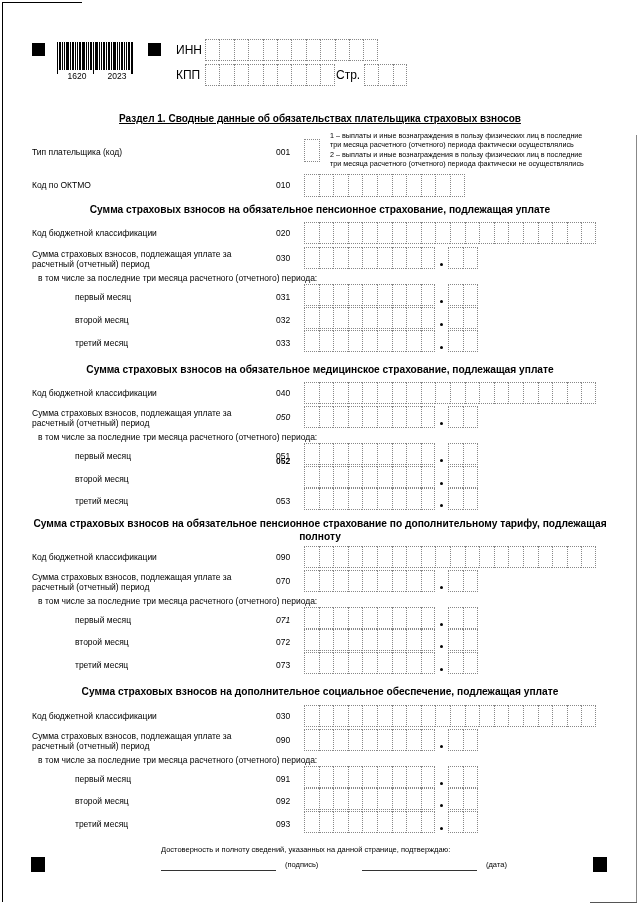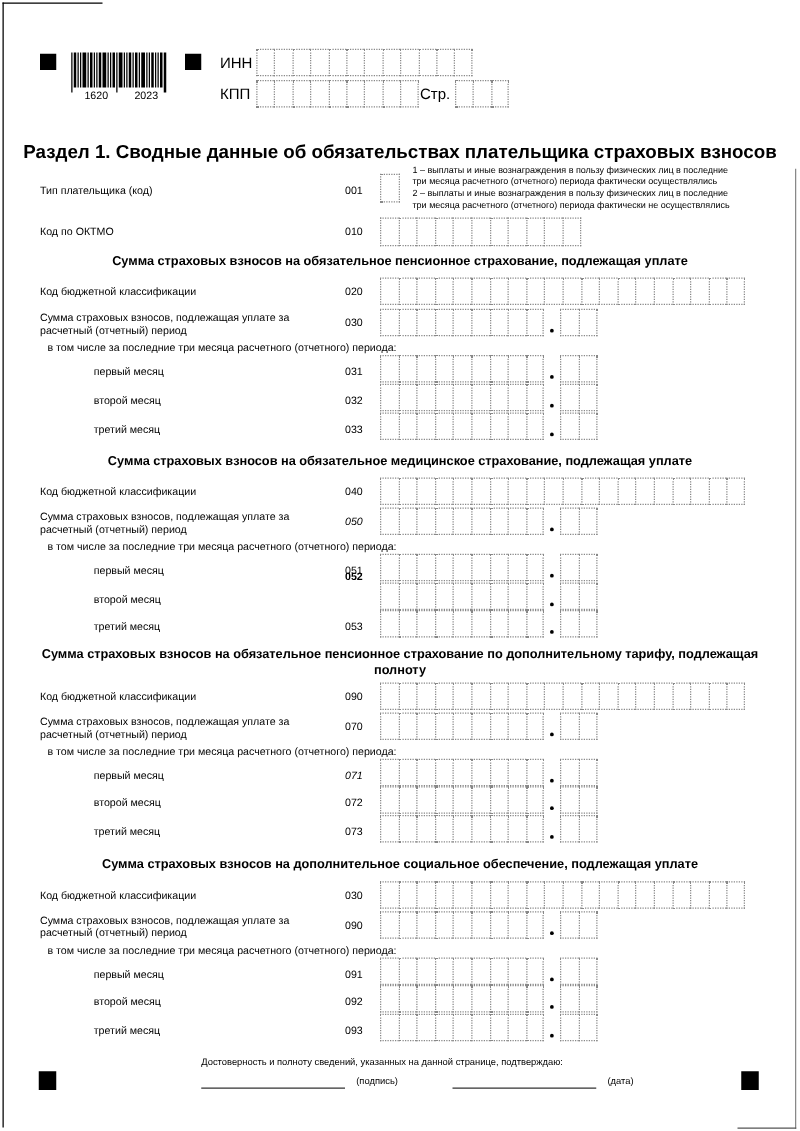--- a/index.html
+++ b/index.html
@@ -101,21 +101,21 @@
     <div class="cell" style="width: 14.4px; height: 22px;"></div>
     <div class="cell" style="width: 14.4px; height: 22px;"></div>
   </div>
 <div class="abs hdr-label" style="left:336px;top:68px;">Стр.</div>
 <div class="abs cells" style="left:364px;top:64px;">
     <div class="cell" style="width: 14.4px; height: 22px;"></div>
     <div class="cell" style="width: 14.4px; height: 22px;"></div>
     <div class="cell" style="width: 14.4px; height: 22px;"></div>
   </div>
 
-<div class="abs title" style="top:113px;font-size:15px;">Раздел 1. Сводные данные об обязательствах плательщика страховых взносов</div>
+<div class="abs title" style="top:113px;font-size:10px;text-decoration:underline;">Раздел 1. Сводные данные об обязательствах плательщика страховых взносов</div>
 
 <div class="abs lbl" style="left:32px;top:147px;text-align:right;">Тип плательщика (код)</div>
 <div class="abs code lbl" style="top:147px;">001</div>
 <div class="abs cells" style="left:304px;top:139px;">
     <div class="cell" style="width: 16px; height: 23px;"></div>
   </div>
 <div class="abs note">
   <div>1 – выплаты и иные вознаграждения в пользу физических лиц в последние</div>
   <div>три месяца расчетного (отчетного) периода фактически осуществлялись</div>
   <div>2 – выплаты и иные вознаграждения в пользу физических лиц в последние</div>

